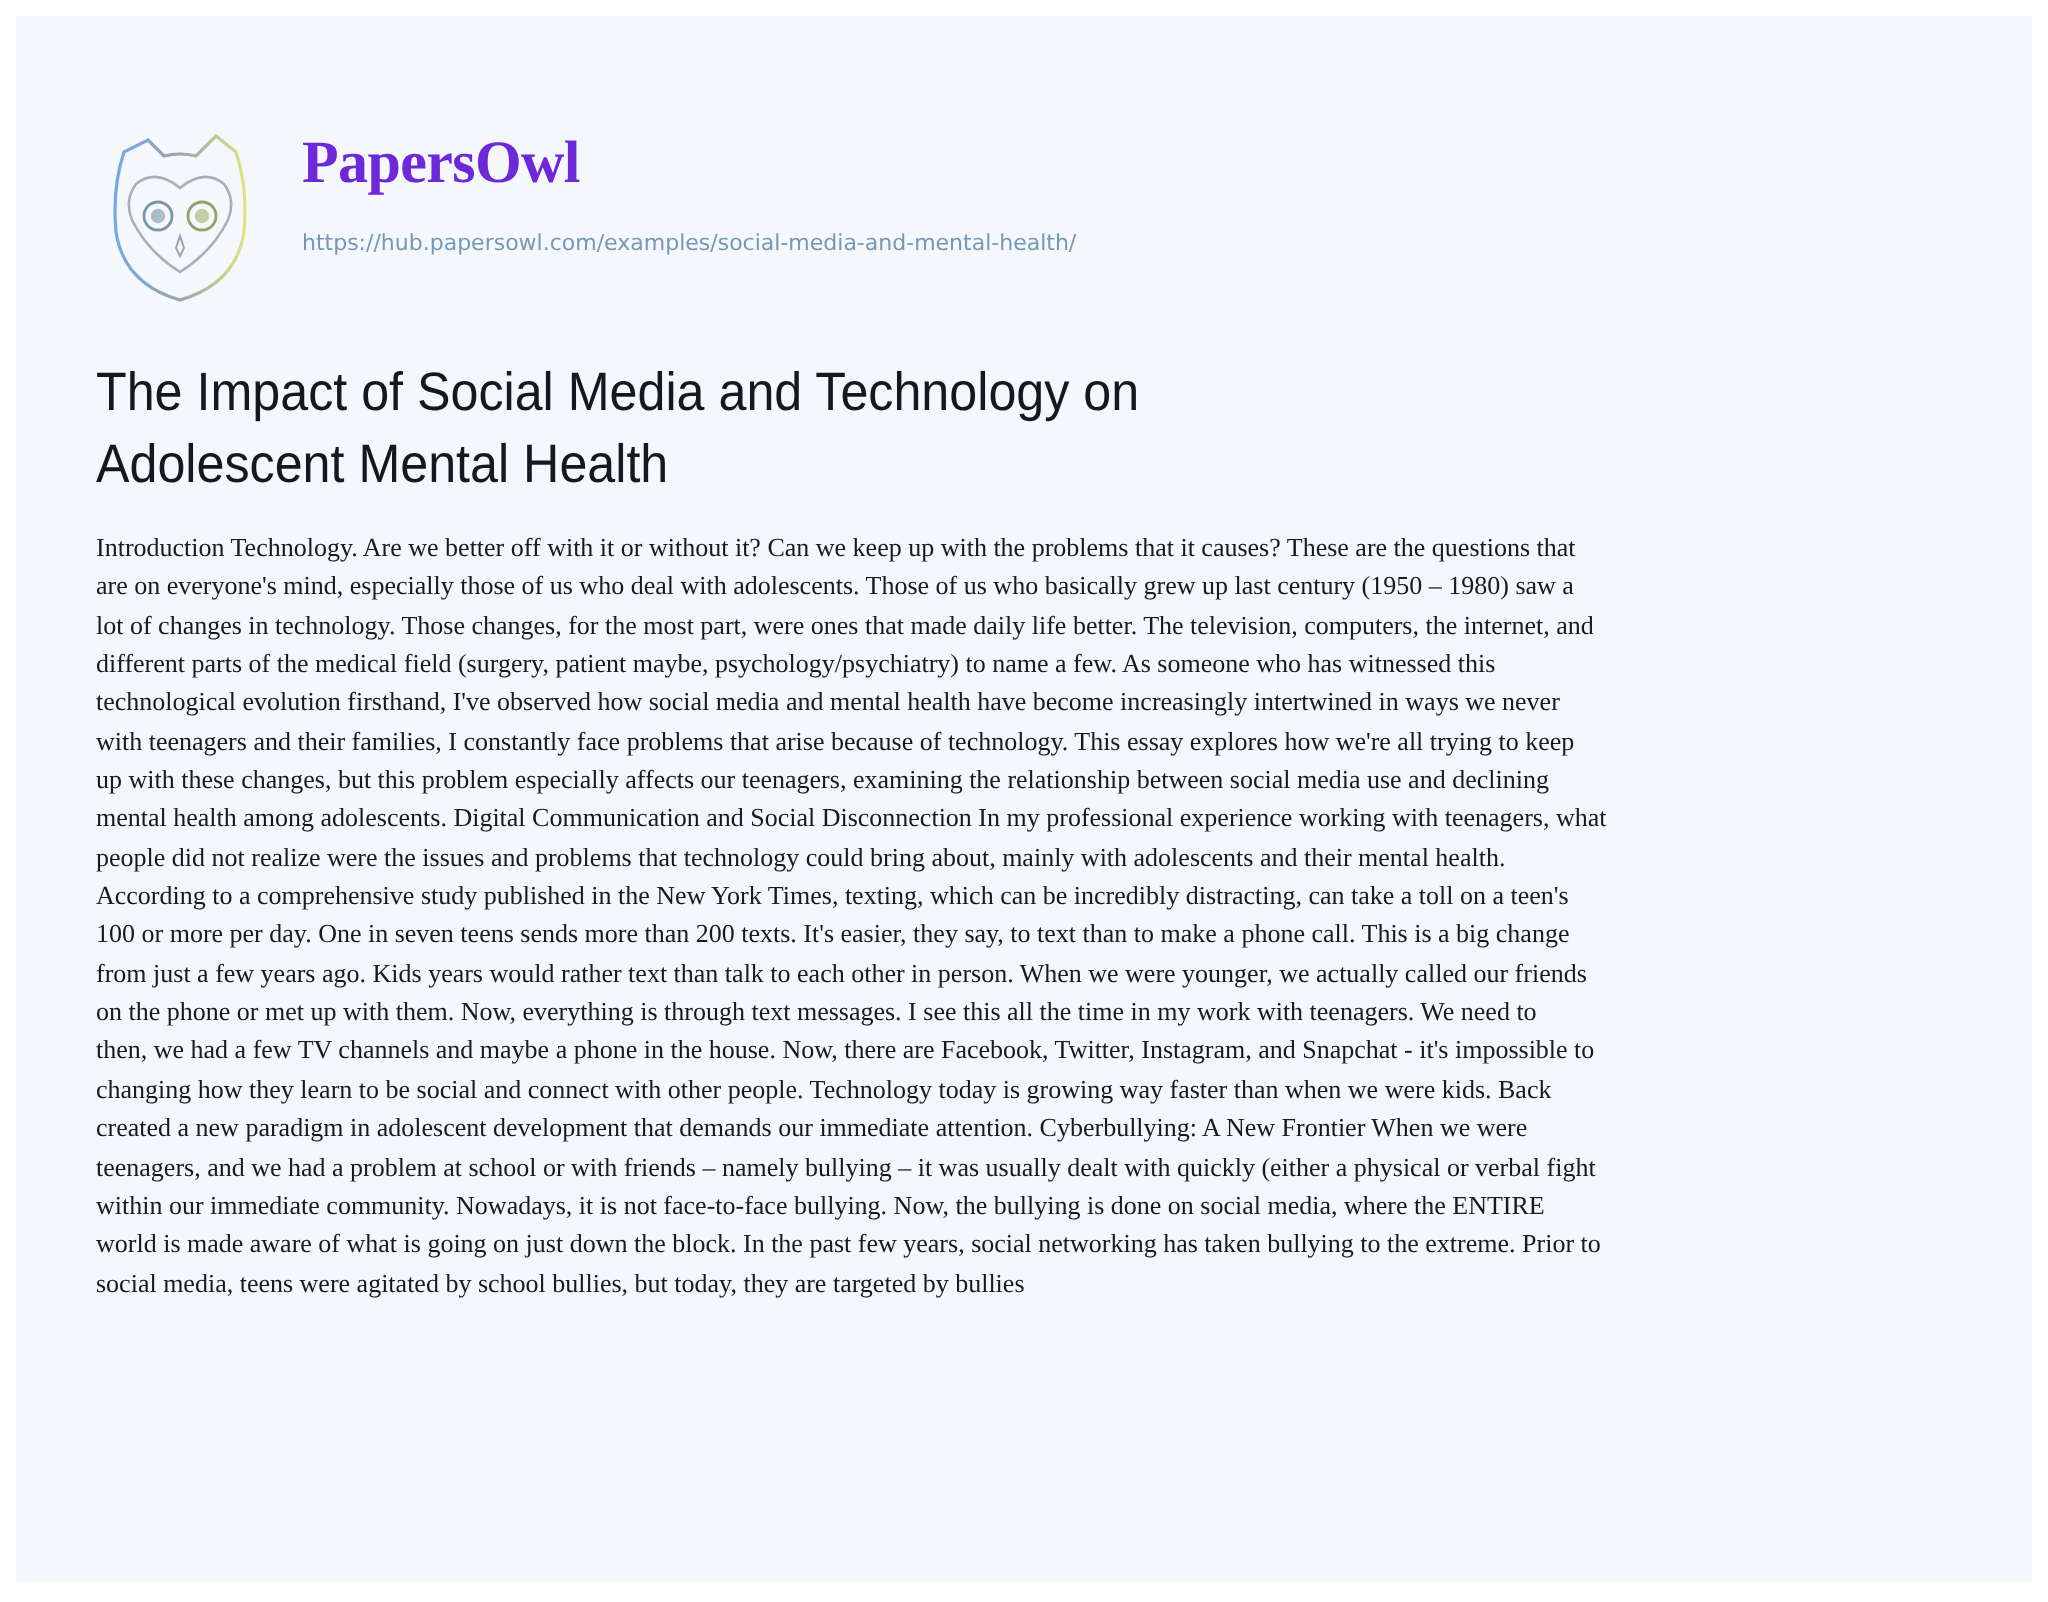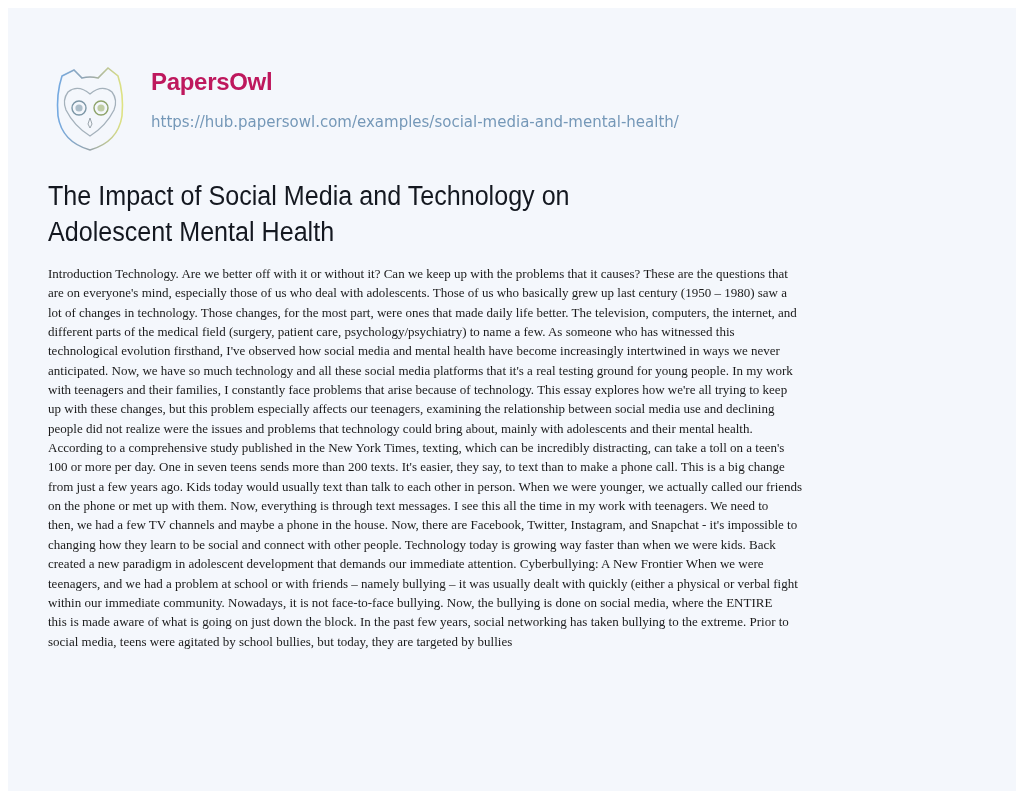--- a/index.html
+++ b/index.html
@@ -32,34 +32,34 @@
       position: absolute;
       left: 44px;
       top: 56px;
       width: 76px;
       height: 90px;
     }
     .brand-name {
       position: absolute;
       left: 143px;
       top: 58px;
-      font-family: Liberation Sans, sans-serif;
+      font-family: Liberation Serif, serif;
       font-weight: bold;
-      font-size: 24px;
+      font-size: 30px;
       letter-spacing: -0.3px;
-      color: #be185d;
+      color: #6d28d9;
       line-height: 32px;
       white-space: nowrap;
     }
     .brand-url {
       position: absolute;
       left: 143px;
       top: 105px;
       font-family: "DejaVu Sans", sans-serif;
-      font-size: 15px;
+      font-size: 11px;
       color: #7598b8;
       line-height: 18px;
       white-space: nowrap;
       text-decoration: none;
     }
     .title {
       position: absolute;
       left: 40px;
       top: 170px;
       width: 700px;
@@ -125,32 +125,32 @@
 
   <h1 class="title">
     <span class="line">The Impact of Social Media and Technology on</span>
     <span class="line">Adolescent Mental Health</span>
   </h1>
 
   <div class="body-text">
     <span class="line">Introduction Technology. Are we better off with it or without it? Can we keep up with the problems that it causes? These are the questions that</span>
     <span class="line">are on everyone's mind, especially those of us who deal with adolescents. Those of us who basically grew up last century (1950 – 1980) saw a</span>
     <span class="line">lot of changes in technology. Those changes, for the most part, were ones that made daily life better. The television, computers, the internet, and</span>
-    <span class="line">different parts of the medical field (surgery, patient care, psychology/psychiatry) to name a few. As someone who has witnessed this</span>
+    <span class="line">different parts of the medical field (surgery, patient maybe, psychology/psychiatry) to name a few. As someone who has witnessed this</span>
     <span class="line">technological evolution firsthand, I've observed how social media and mental health have become increasingly intertwined in ways we never</span>
-    <span class="line">anticipated. Now, we have so much technology and all these social media platforms that it's a real testing ground for young people. In my work</span>
     <span class="line">with teenagers and their families, I constantly face problems that arise because of technology. This essay explores how we're all trying to keep</span>
     <span class="line">up with these changes, but this problem especially affects our teenagers, examining the relationship between social media use and declining</span>
+    <span class="line">mental health among adolescents. Digital Communication and Social Disconnection In my professional experience working with teenagers, what</span>
     <span class="line">people did not realize were the issues and problems that technology could bring about, mainly with adolescents and their mental health.</span>
     <span class="line">According to a comprehensive study published in the New York Times, texting, which can be incredibly distracting, can take a toll on a teen's</span>
     <span class="line">100 or more per day. One in seven teens sends more than 200 texts. It's easier, they say, to text than to make a phone call. This is a big change</span>
-    <span class="line">from just a few years ago. Kids today would usually text than talk to each other in person. When we were younger, we actually called our friends</span>
+    <span class="line">from just a few years ago. Kids years would rather text than talk to each other in person. When we were younger, we actually called our friends</span>
     <span class="line">on the phone or met up with them. Now, everything is through text messages. I see this all the time in my work with teenagers. We need to</span>
     <span class="line">then, we had a few TV channels and maybe a phone in the house. Now, there are Facebook, Twitter, Instagram, and Snapchat - it's impossible to</span>
     <span class="line">changing how they learn to be social and connect with other people. Technology today is growing way faster than when we were kids. Back</span>
     <span class="line">created a new paradigm in adolescent development that demands our immediate attention. Cyberbullying: A New Frontier When we were</span>
     <span class="line">teenagers, and we had a problem at school or with friends – namely bullying – it was usually dealt with quickly (either a physical or verbal fight</span>
     <span class="line">within our immediate community. Nowadays, it is not face-to-face bullying. Now, the bullying is done on social media, where the ENTIRE</span>
-    <span class="line">this is made aware of what is going on just down the block. In the past few years, social networking has taken bullying to the extreme. Prior to</span>
+    <span class="line">world is made aware of what is going on just down the block. In the past few years, social networking has taken bullying to the extreme. Prior to</span>
     <span class="line">social media, teens were agitated by school bullies, but today, they are targeted by bullies</span>
   </div>
 
 </div>
 
 </body></html>

